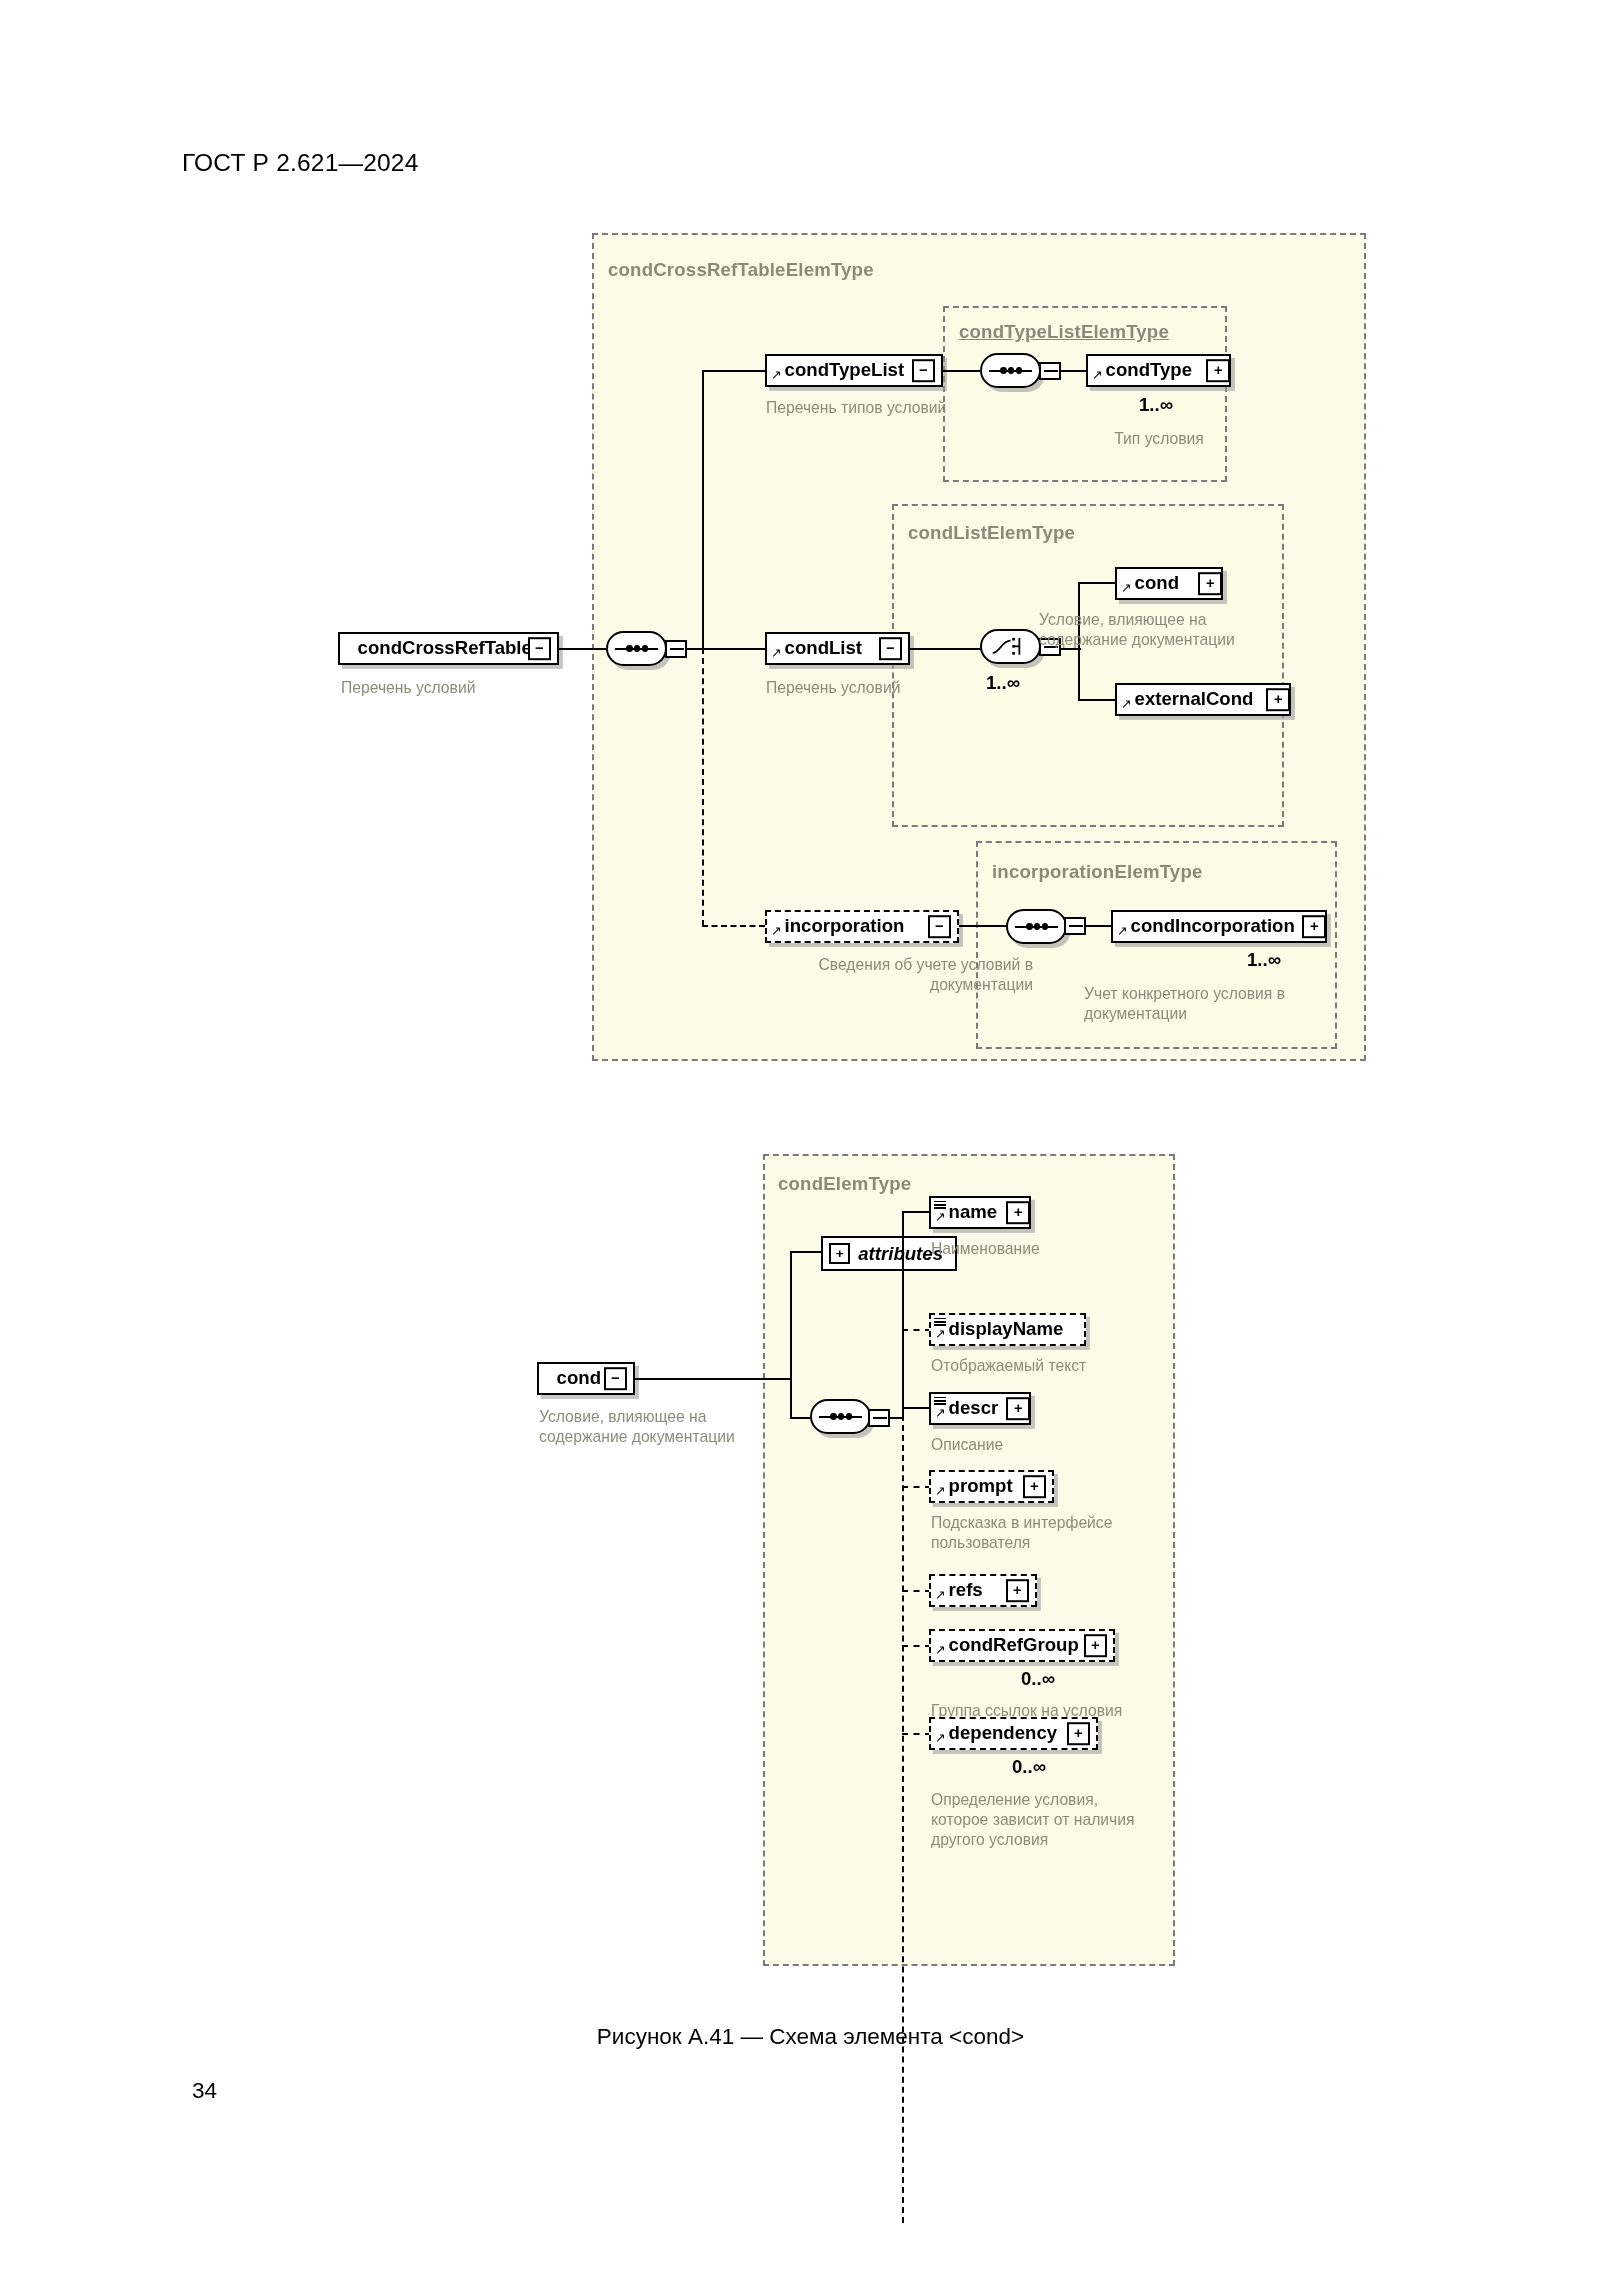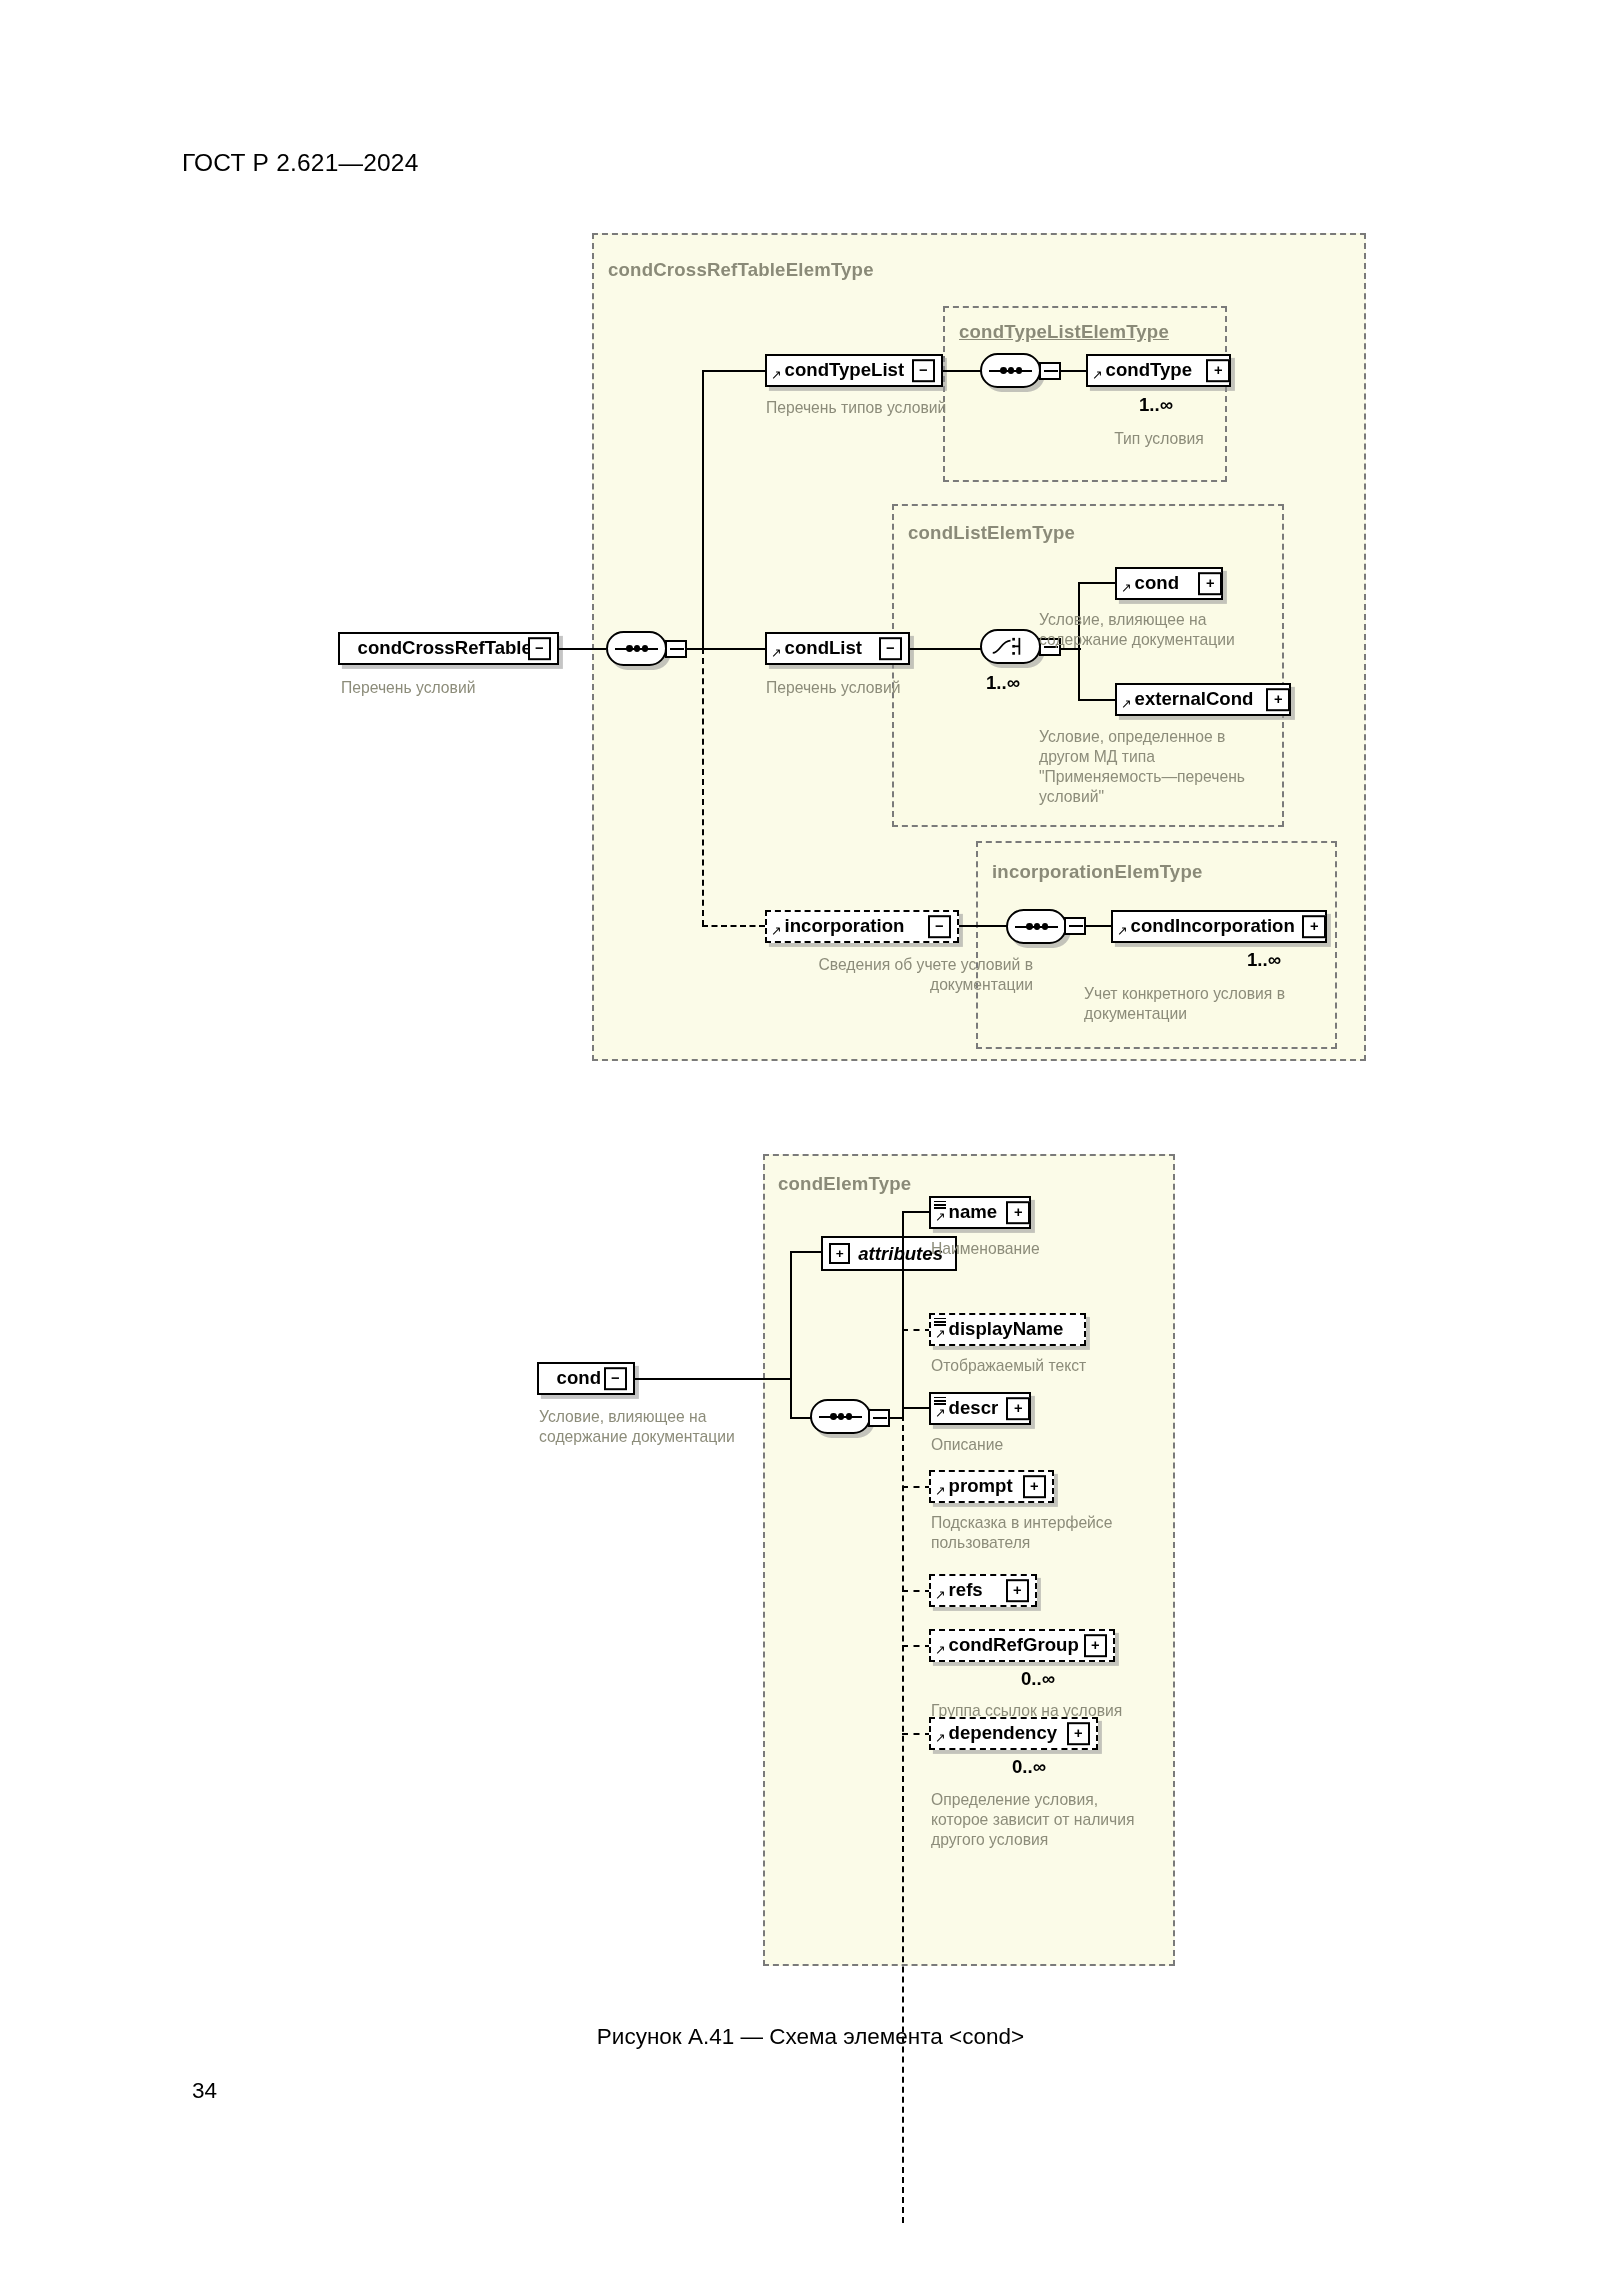--- a/index.html
+++ b/index.html
@@ -185,24 +185,20 @@
       <span class="expander">+</span>
     </div>
     <div class="cap" style="left:1039px;top:610px;width:235px;">Условие, влияющее на
 содержание документации</div>
 
     <div class="node" style="left:1115px;top:683px;width:176px;">
       <span class="arrow">↗</span>
       <span class="nm">externalCond</span>
       <span class="expander">+</span>
     </div>
-    <div class="cap" style="left:1039px;top:727px;width:245px;">Условие, определенное в
-другом МД типа
-"Применяемость—перечень
-условий"</div>
 
     <div class="node optional" style="left:765px;top:910px;width:194px;">
       <span class="arrow">↗</span>
       <span class="nm">incorporation</span>
       <span class="expander inside">−</span>
     </div>
     <div class="cap" style="left:788px;top:955px;width:245px;text-align:right;">Сведения об учете условий в
 документации</div>
 
     <div class="ln h" style="left:959px;top:925px;width:61px;"></div>

